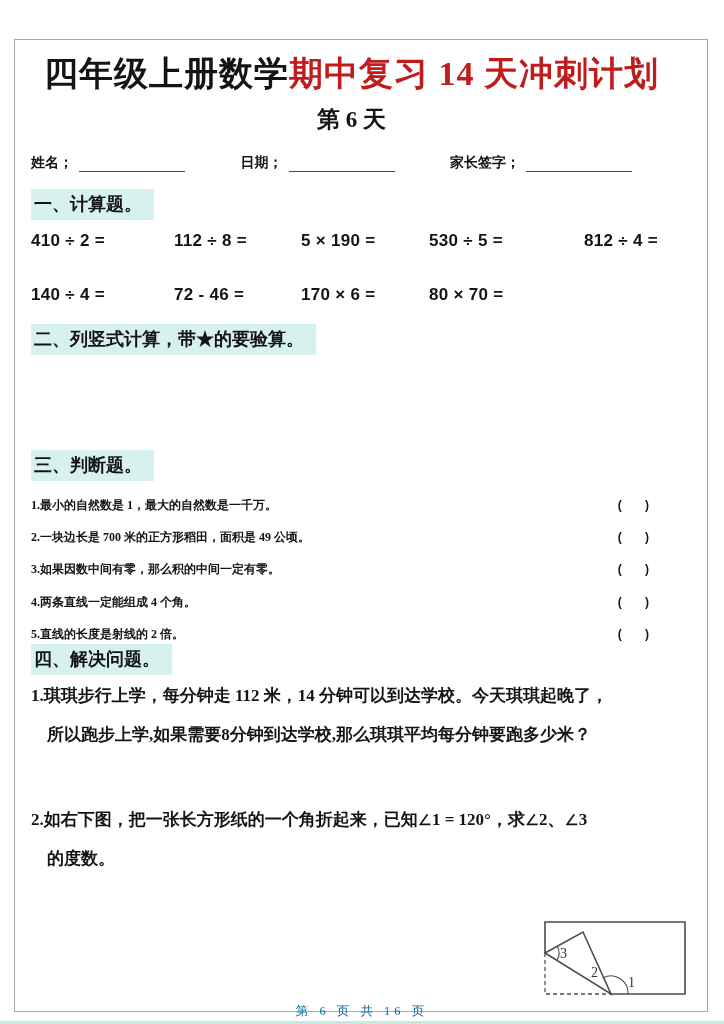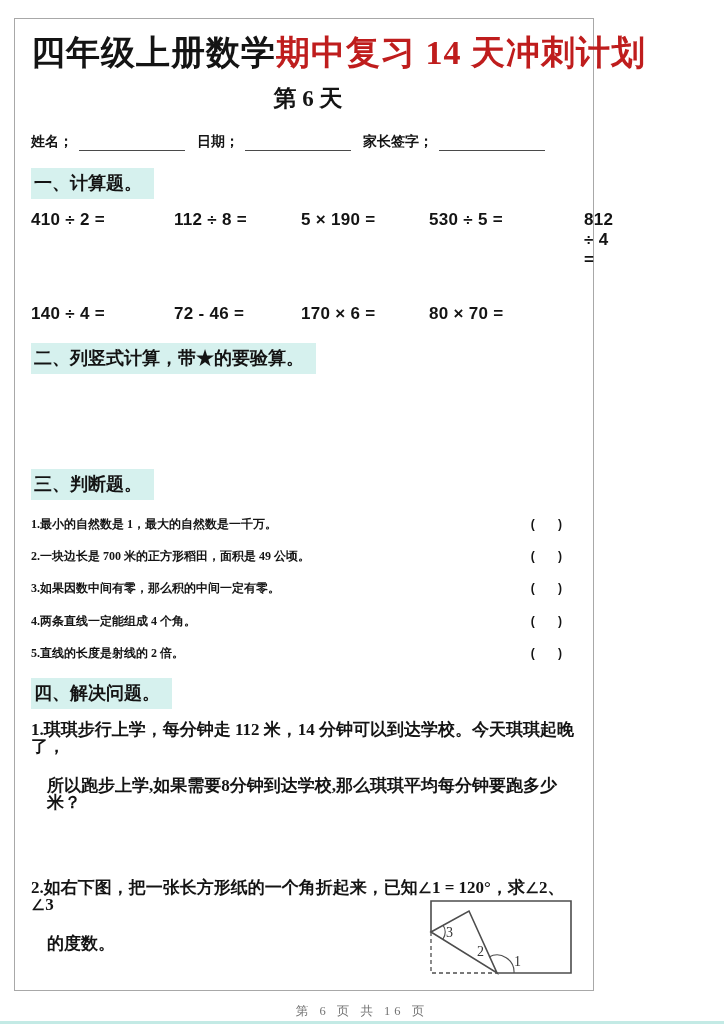--- a/index.html
+++ b/index.html
@@ -14,24 +14,24 @@
     width: 724px; height: 1024px;
     font-family: "Liberation Serif", serif;
     color: var(--ink);
     position: relative;
     overflow: hidden;
   }
   .page { position: absolute; inset: 0; background: #fff; }
 
   .frame {
     position: absolute;
-    left: 14px; top: 18px;
-    width: 580px; height: 973px;
+    left: 14px; top: 39px;
+    width: 694px; height: 973px;
     border: 1px solid var(--line-gray);
-    padding: 12px 8px 8px 16px;
+    padding: 12px 35px 8px 16px;
   }
 
   .title {
     text-align: center;
     font-size: 34px;
     font-weight: bold;
     line-height: 1.15;
     letter-spacing: 1px;
     margin-top: 2px;
     white-space: nowrap;
@@ -66,21 +66,21 @@
   .sec-header {
     display: inline-block;
     background: var(--highlight);
     font-size: 18px;
     font-weight: bold;
     padding: 3px 12px 4px 3px;
   }
   .sec1-h { margin-top: 17px; }
   .sec2-h { margin-top: 19px; }
   .sec3-h { margin-top: 13px; }
-  .sec4-h { margin-top: 17px; }
+  .sec4-h { margin-top: 2px; }
 
   .calc-grid {
     display: grid;
     grid-template-columns: 143px 127px 128px 155px auto;
     row-gap: 34px;
     margin-top: 11px;
     font-family: "Liberation Sans", sans-serif;
     font-size: 17px;
     font-weight: bold;
     letter-spacing: 0.3px;
@@ -133,21 +133,21 @@
     font-size: 14px;
     fill: #333;
   }
 
   .footer {
     position: absolute;
     left: 0; right: 0; bottom: 4px;
     text-align: center;
     font-size: 12.5px;
     letter-spacing: 4px;
-    color: #737373;
+    color: #0369a1;
   }
   .bottom-strip {
     position: absolute;
     left: 0; right: 0; bottom: 0;
     height: 3px;
     background: #c3eae5;
   }
 </style>
 </head>
 <body>

